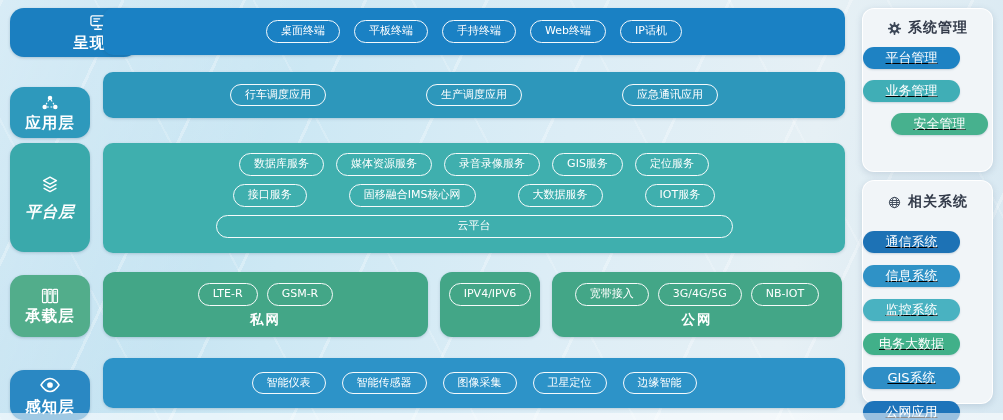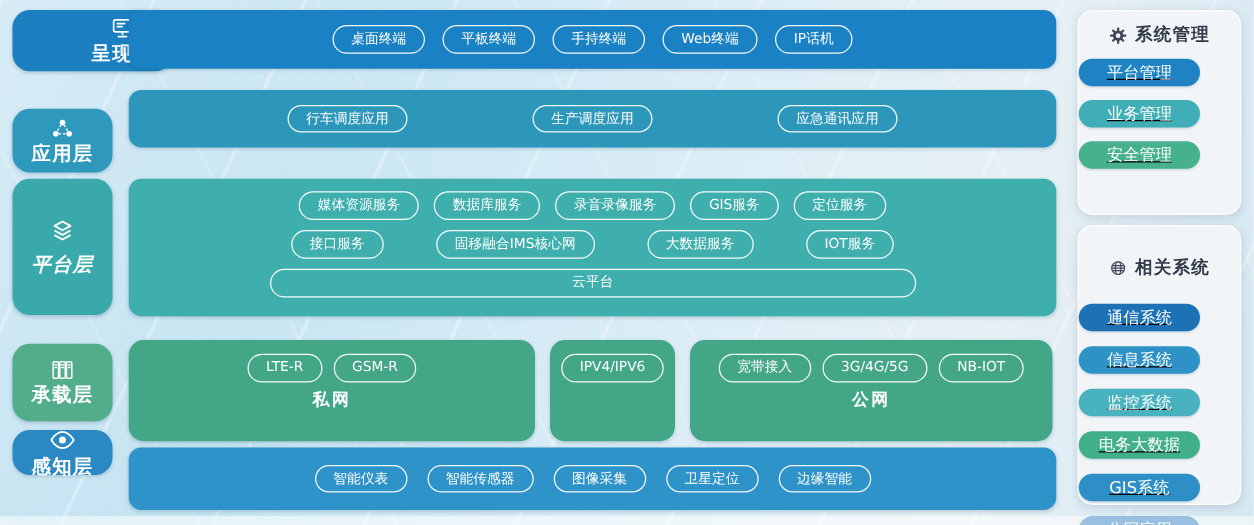--- a/index.html
+++ b/index.html
@@ -15,62 +15,62 @@
   .stage::after{content:"";position:absolute;left:0;right:0;bottom:0;height:7px;background:rgba(255,255,255,.55);}
 
   
   .chip{position:absolute;left:10px;width:80px;border-radius:14px;display:flex;flex-direction:column;
         align-items:center;justify-content:center;gap:2px;color:#fff;box-shadow:0 1px 3px rgba(40,80,110,.25);}
   .chip-label{font-size:15.5px;font-weight:bold;letter-spacing:1px;line-height:1.1;}
   #chip1{top:8px;height:49px;background:var(--chip1,#1b7fc0);padding-left:48px;}
   #chip2{top:71px;height:51px;background:var(--chip2,#2e99bc);margin-top:16px;}
   #chip3{top:143px;height:109px;background:var(--chip3,#3aa9ab);gap:8px;font-style:italic;}
   #chip4{top:275px;height:62px;background:var(--chip4,#52ad8b);}
-  #chip5{top:344px;height:36px;background:var(--chip5,#2a88c3);font-family:Liberation Serif, serif;}
+  #chip5{top:370px;height:50px;background:var(--chip5,#2a88c3);font-family:Liberation Serif, serif;}
 
   
   .band{position:absolute;left:103px;width:742px;border-radius:10px;display:flex;align-items:center;
         justify-content:center;box-shadow:0 1px 3px rgba(40,80,110,.22);}
   #band1{top:8px;height:47px;background:var(--band1,#1a81c4);gap:14px;}
   #band2{top:72px;height:46px;background:var(--band2,#2d97bb);gap:100px;}
   #band3{top:143px;height:110px;background:var(--band3,#3fafae);flex-direction:column;justify-content:flex-start;
          padding-top:10px;box-sizing:border-box;gap:8px;}
   #band5{top:358px;height:50px;background:var(--band5,#2d93c8);gap:16px;}
   .prow{display:flex;gap:12px;}
   .prow.rowb{gap:42px;}
 
   .pill{border:1.5px solid rgba(255,255,255,.95);border-radius:15px;padding:3px 14px;font-size:11px;
         color:#fff;white-space:nowrap;line-height:1.35;text-align:center;}
   .pill.wide{width:515px;padding-left:0;padding-right:0;border-radius:12px;}
 
   
-  .netblock{position:absolute;top:272px;height:81px;background:var(--band4,#43a687);border-radius:12px;
+  .netblock{position:absolute;top:272px;height:65px;background:var(--band4,#43a687);border-radius:12px;
             display:flex;flex-direction:column;align-items:center;padding-top:11px;box-sizing:border-box;
             box-shadow:0 1px 3px rgba(40,80,110,.22);}
   #net-private{left:103px;width:325px;}
   #net-ip{left:440px;width:100px;}
   #net-public{left:552px;width:290px;}
   .netblock .pills{display:flex;gap:9px;}
   .caption{color:#fff;font-weight:bold;font-size:13.5px;margin-top:5px;letter-spacing:2px;text-align:center;}
 
   
   .card{position:absolute;left:862px;width:131px;background:var(--cardbg,#f1f5f8);
         border:1px solid rgba(255,255,255,.95);border-radius:12px;box-shadow:0 2px 7px rgba(60,90,120,.18);
         box-sizing:border-box;}
   #card-system{top:8px;height:164px;}
   #card-related{top:180px;height:224px;}
   .card-header{display:flex;align-items:center;justify-content:center;gap:6px;margin-top:10px;
                color:var(--ink,#333b4a);font-weight:bold;font-size:14px;letter-spacing:1px;}
-  #card-related .card-header{margin-top:24px;}
+  #card-related .card-header{margin-top:12px;}
   .card-items{display:flex;flex-direction:column;gap:11px;margin-top:10px;text-decoration:underline;}
   #card-related .card-items{gap:12px;margin-top:20px;}
   .sbtn{width:97px;height:22px;border-radius:11px;color:#fff;font-size:13px;display:flex;align-items:center;
         justify-content:center;white-space:nowrap;box-shadow:0 1px 2px rgba(40,80,110,.2);}
   .c-sb1{background:var(--sb1,#1e82c3);} .c-sb2{background:var(--sb2,#3a9bcd);}
-  .c-sb3{background:var(--sb3,#40aeb6);} .c-sb4{background:var(--sb4,#47b18e);}
+  .c-sb3{background:var(--sb3,#40aeb6);} .c-sb4{background:var(--sb4,#47b18e);margin-left:28px;}
   .c-rs1{background:var(--rs1,#1d72b5);} .c-rs2{background:var(--rs2,#2f92c6);}
   .c-rs3{background:var(--rs3,#49b2c1);} .c-rs4{background:var(--rs4,#41b089);}
   .c-rs5{background:var(--rs5,#2e8ec6);} .c-rs6{background:var(--rs6,#1e74ba);}
   .icon{flex:0 0 auto;}
 </style>
 </head>
 <body>
 
 <div class="stage">
 
@@ -130,22 +130,22 @@
   </div>
 
   <div class="band" id="band2">
     <span class="pill">行车调度应用</span>
     <span class="pill">生产调度应用</span>
     <span class="pill">应急通讯应用</span>
   </div>
 
   <div class="band" id="band3">
     <div class="prow">
+      <span class="pill">数据库服务</span>
       <span class="pill">媒体资源服务</span>
-      <span class="pill">数据库服务</span>
       <span class="pill">录音录像服务</span>
       <span class="pill">GIS服务</span>
       <span class="pill">定位服务</span>
     </div>
     <div class="prow rowb">
       <span class="pill">接口服务</span>
       <span class="pill">固移融合IMS核心网</span>
       <span class="pill">大数据服务</span>
       <span class="pill">IOT服务</span>
     </div>

